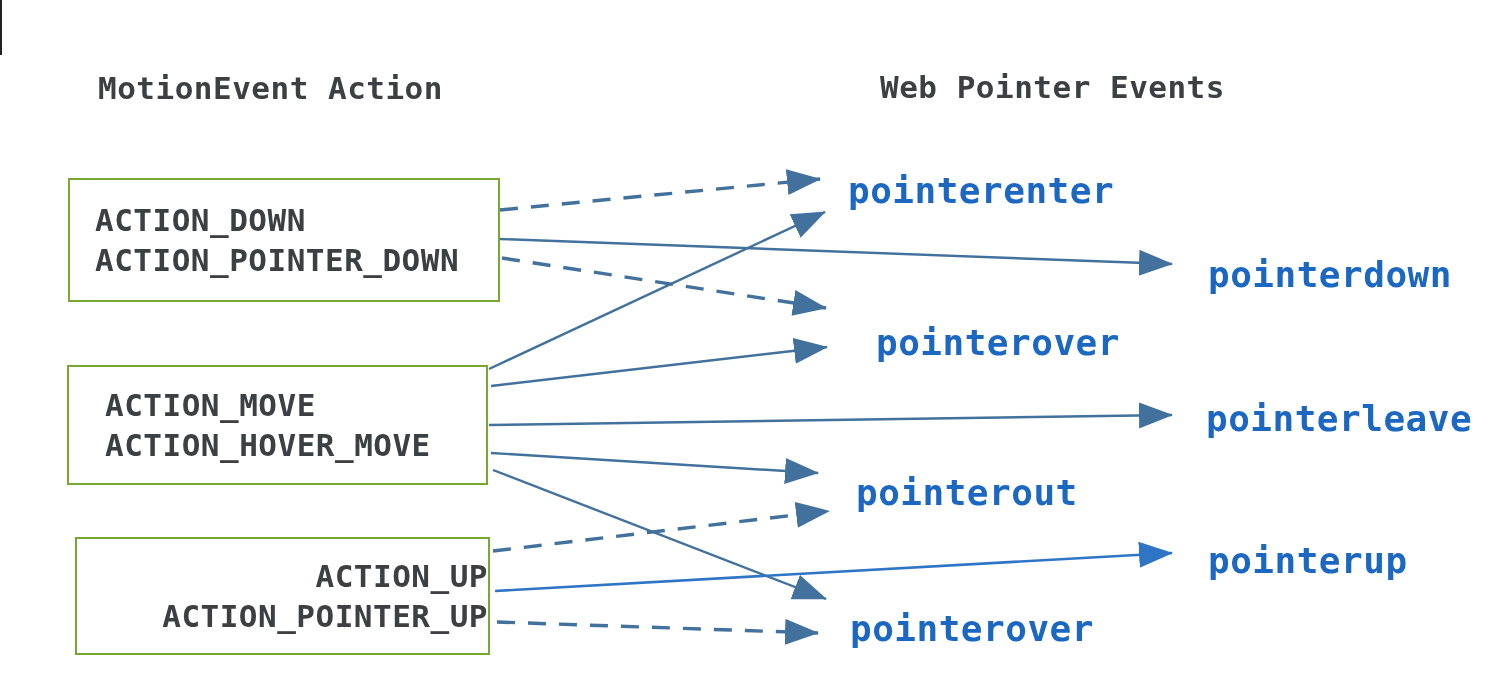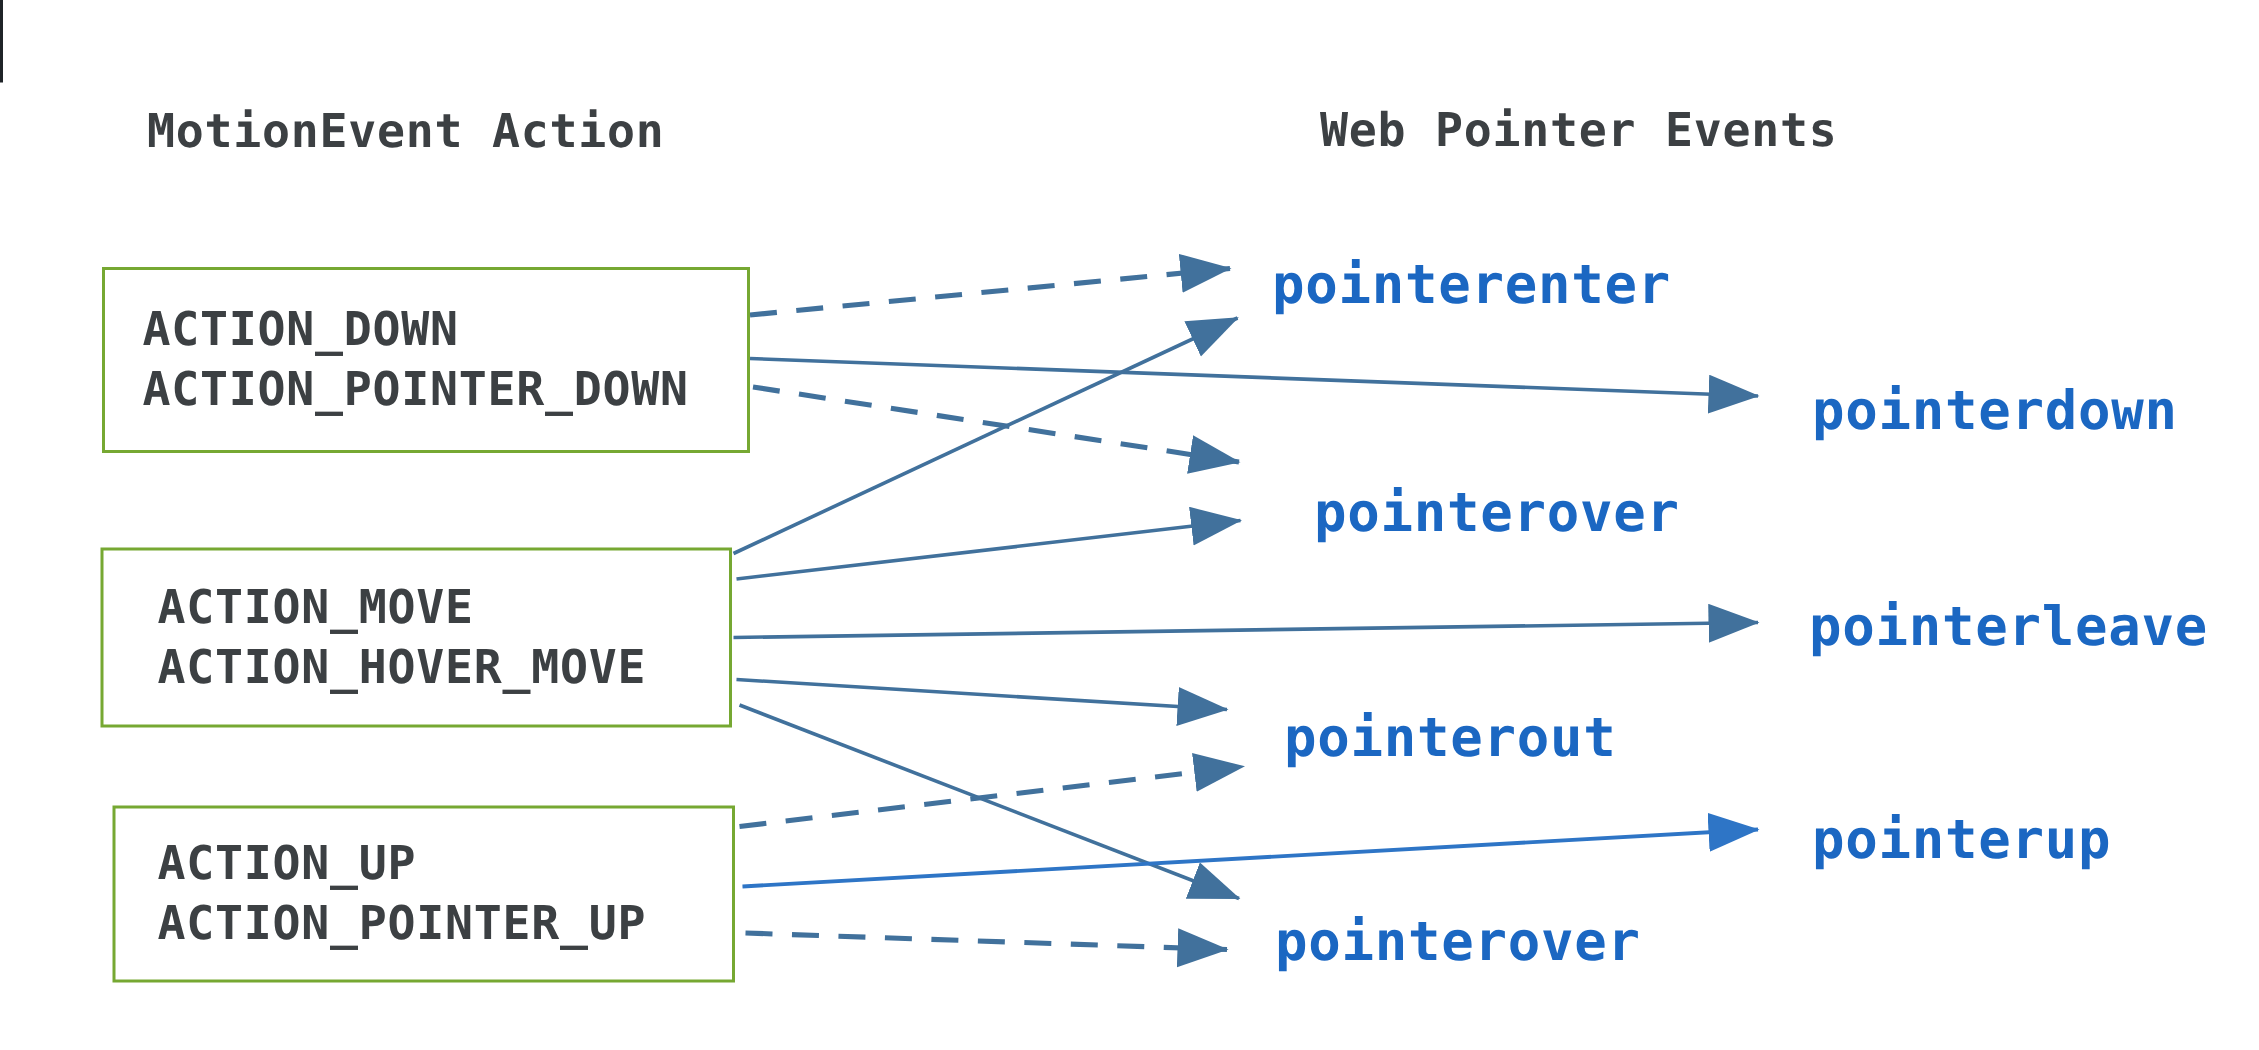--- a/index.html
+++ b/index.html
@@ -40,21 +40,21 @@
     border:2px solid var(--box-border);
     background:var(--bg);
     display:flex;flex-direction:column;justify-content:center;
   }
   .action-box .action-line{
     font-size:31px;font-weight:bold;letter-spacing:0.5px;
     line-height:40px;color:var(--text-dark);white-space:nowrap;
   }
   .box-down{left:68px;top:178px;width:432px;height:124px;padding-left:25px;}
   .box-move{left:67px;top:365px;width:421px;height:120px;padding-left:36px;}
-  .box-up{left:75px;top:537px;width:415px;height:118px;padding-left:28px;}
+  .box-up{left:75px;top:537px;width:415px;height:118px;padding-left:28px;text-align:right;}
 
   .event-label{
     position:absolute;
     font-size:36px;font-weight:bold;letter-spacing:0.5px;
     color:var(--label-color);white-space:nowrap;
   }
   .ev-enter{left:848px;top:170px;}
   .ev-down{left:1208px;top:254px;}
   .ev-over{left:852px;top:322px;margin-left:24px;}
   .ev-move{left:1206px;top:398px;}

